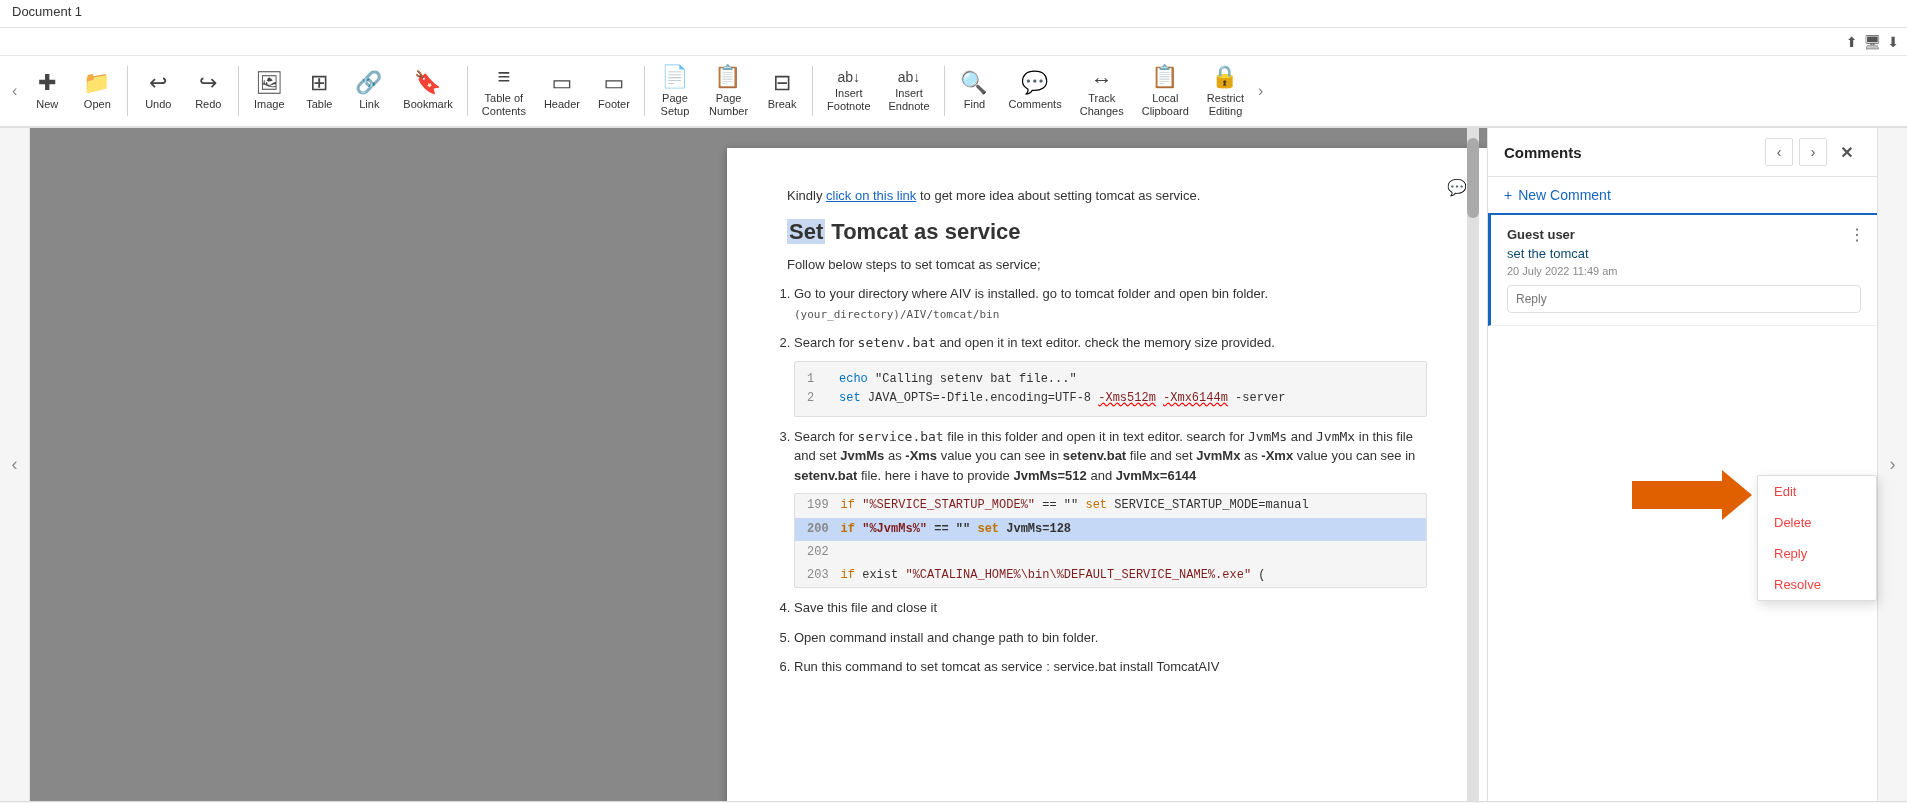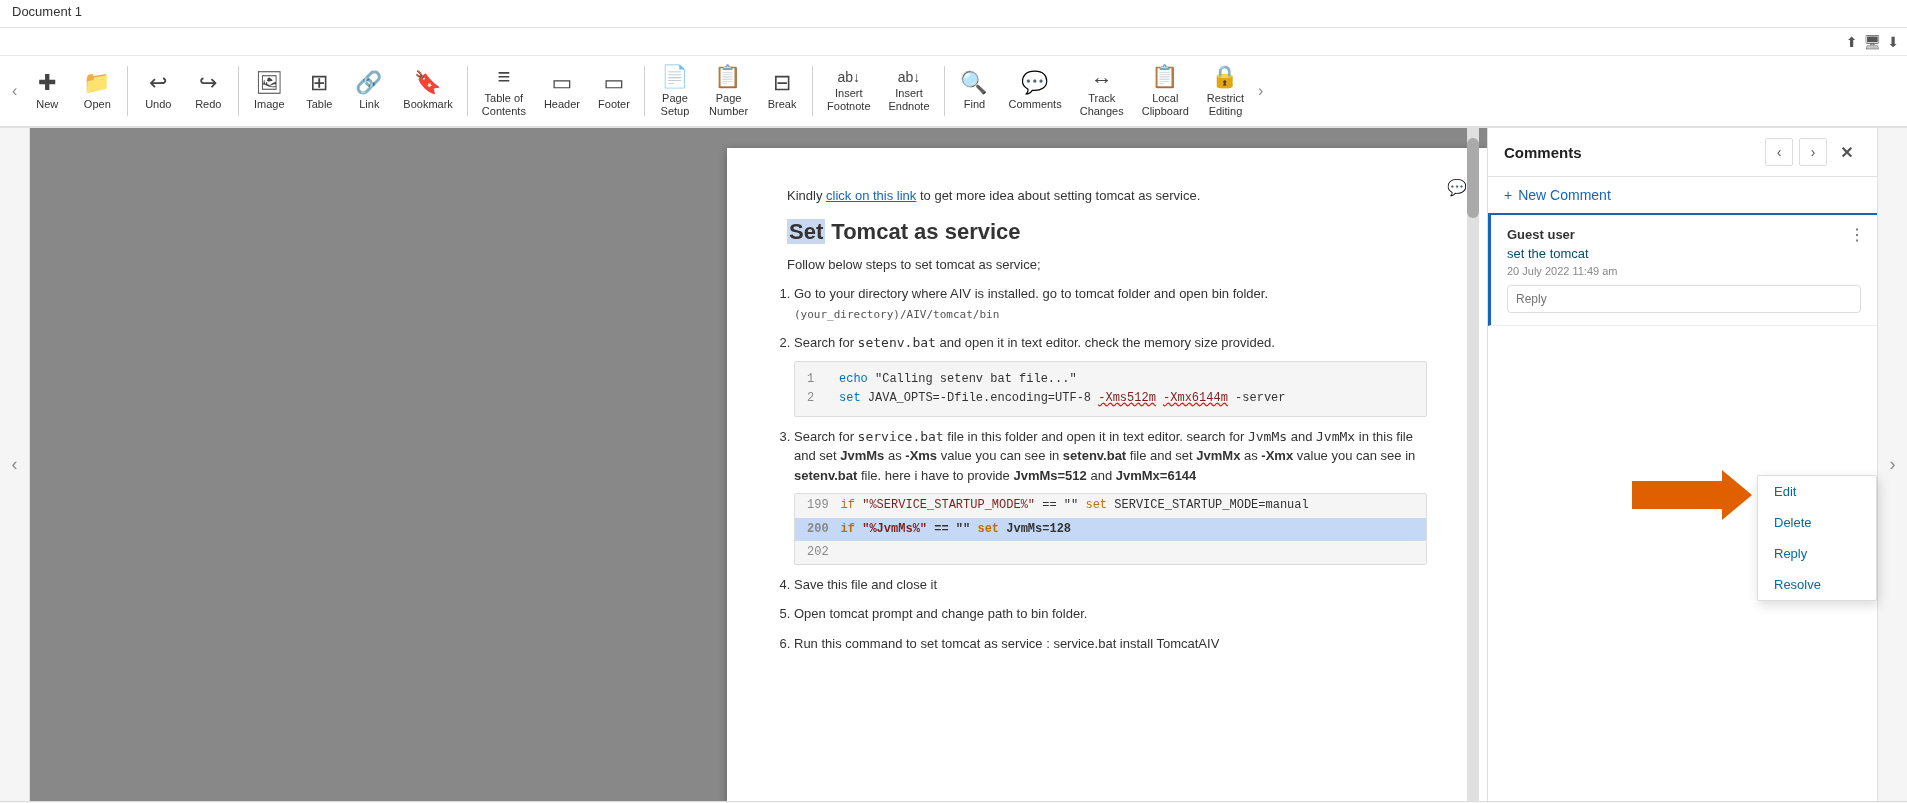--- a/index.html
+++ b/index.html
@@ -250,21 +250,21 @@
       background: #fff;
       border: 1px solid #ddd;
       box-shadow: 2px 4px 12px rgba(0,0,0,0.15);
       border-radius: 2px;
       z-index: 100;
       width: 120px;
     }
     .context-menu-item {
       padding: 8px 16px;
       font-size: 13px;
-      color: #0369a1;
+      color: #ef4444;
       cursor: pointer;
     }
 
     
     .arrow-container {
       position: absolute;
       top: 255px;
       right: 125px;
       z-index: 99;
     }
@@ -461,27 +461,31 @@
                 <span><span class="code-orange">if</span> <span class="code-red">"%SERVICE_STARTUP_MODE%"</span> == "" <span class="code-orange">set</span> SERVICE_STARTUP_MODE=manual</span>
               </div>
               <div class="line highlight-blue" style="padding:2px 12px">
                 <span class="line-num">200</span>
                 <span><span class="code-orange">if</span> <span class="code-red">"%JvmMs%"</span> == "" <span class="code-orange">set</span> JvmMs=128</span>
               </div>
               <div class="line" style="padding:2px 12px">
                 <span class="line-num">202</span>
                 <span></span>
               </div>
+              <div class="line" style="padding:2px 12px">
+                <span class="line-num">203</span>
+                <span><span class="code-orange">if</span> exist <span class="code-red">"%CATALINA_HOME%\bin\%DEFAULT_SERVICE_NAME%.exe"</span> (</span>
+              </div>
             </div>
           </li>
           <li>
             <span>Save this file and close it</span>
           </li>
           <li>
-            <span>Open tomcat prompt and change path to bin folder.</span>
+            <span>Open command install and change path to bin folder.</span>
           </li>
           <li>
             <span>Run this command to set tomcat as service : service.bat install TomcatAIV</span>
           </li>
         </ol>
 
       </div>
 
       <div style="position:absolute;top:30px;right:20px;font-size:16px;color:#aaa">💬</div>
     </div>

